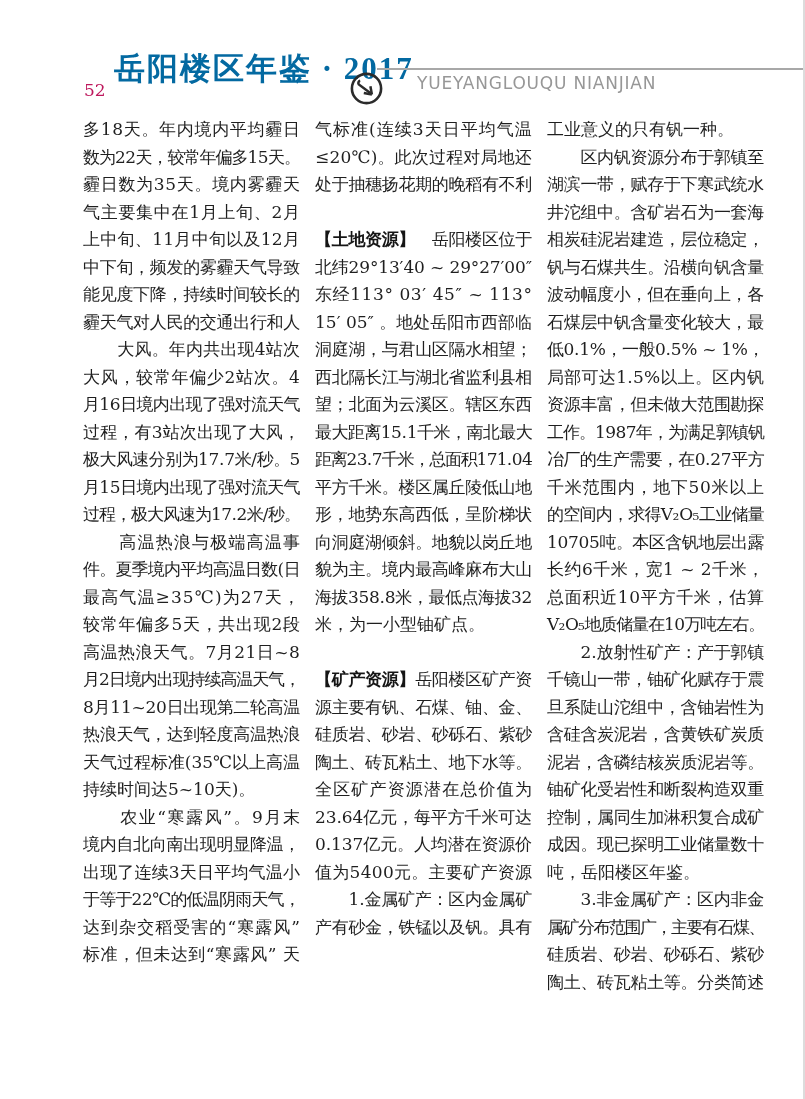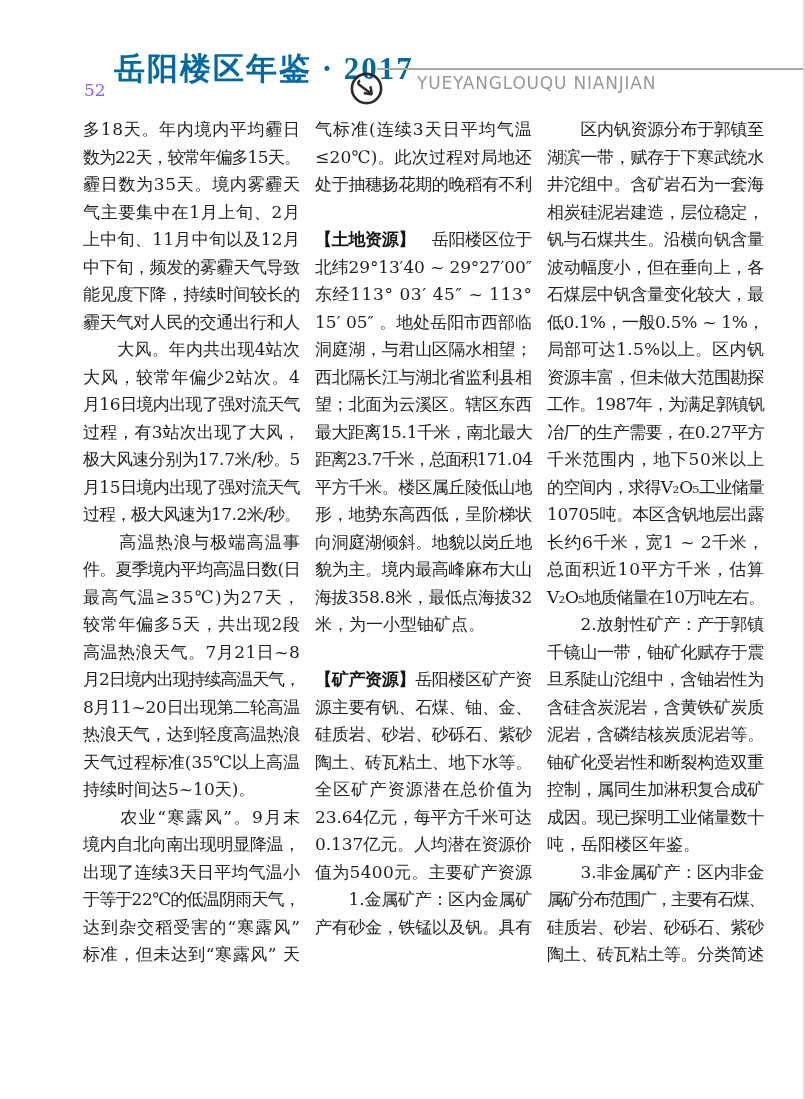--- a/index.html
+++ b/index.html
@@ -3,21 +3,21 @@
 <meta charset="utf-8">
 <style>
   html,body{margin:0;padding:0;}
   body{
     width:805px;height:1099px;position:relative;background:#ffffff;
     font-family:"DejaVu Serif","Liberation Serif",serif;
     color:#1f1f1f;overflow:hidden;
   }
   .edge-shadow{position:absolute;right:0;top:0;width:2px;height:100%;background:#dcdcdc;}
   
-  .pgnum{position:absolute;left:84px;top:80px;font-size:17px;color:#8b5cf6;}
+  .pgnum{position:absolute;left:84px;top:80px;font-size:17px;color:#be185d;}
   .title{
     position:absolute;left:114px;top:48px;margin:0;
     font-family:Liberation Serif, serif;
     font-size:31px;font-weight:600;letter-spacing:2px;color:#0369a1;
   }
   .logo{position:absolute;left:348px;top:70px;width:37px;height:37px;}
   .brand{position:absolute;left:377px;top:66px;right:0;}
   .byear{
     font-family:"DejaVu Sans","Liberation Sans",sans-serif;
     font-size:15px;color:#8a8a8a;line-height:18px;
@@ -978,20 +978,21 @@
           <span class="c">锰</span>
           <span class="c">以</span>
           <span class="c">及</span>
           <span class="c">钒</span>
           <span class="c">。</span>
           <span class="c">具</span>
           <span class="c">有</span>
         </div>
       </div>
     <div class="col">
+        <div class="line e">工业意义的只有钒一种。</div>
         <div class="line j">
           <span class="c">　</span>
           <span class="c">　</span>
           <span class="c">区</span>
           <span class="c">内</span>
           <span class="c">钒</span>
           <span class="c">资</span>
           <span class="c">源</span>
           <span class="c">分</span>
           <span class="c">布</span>

